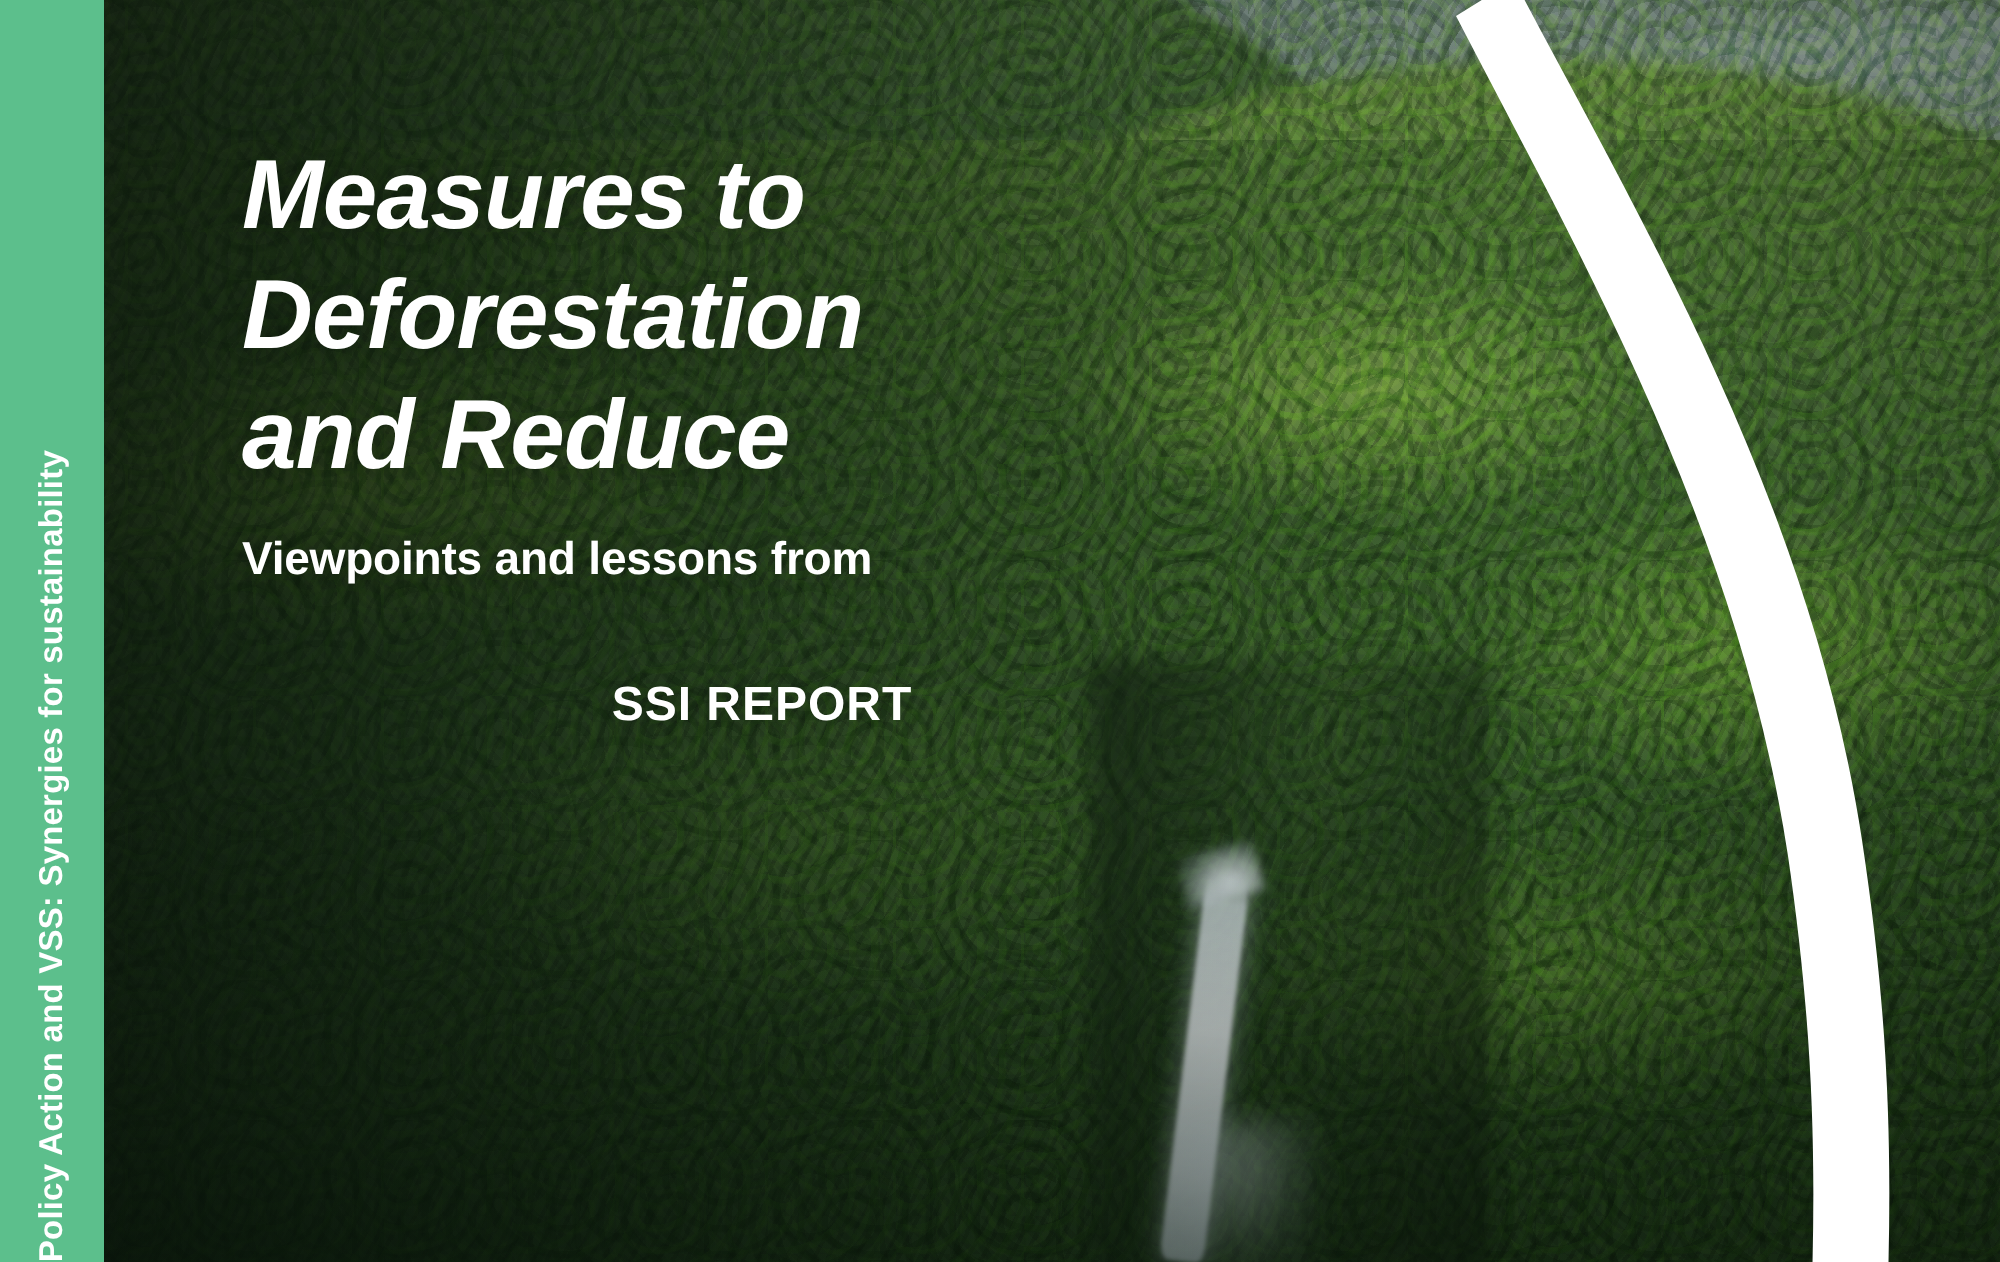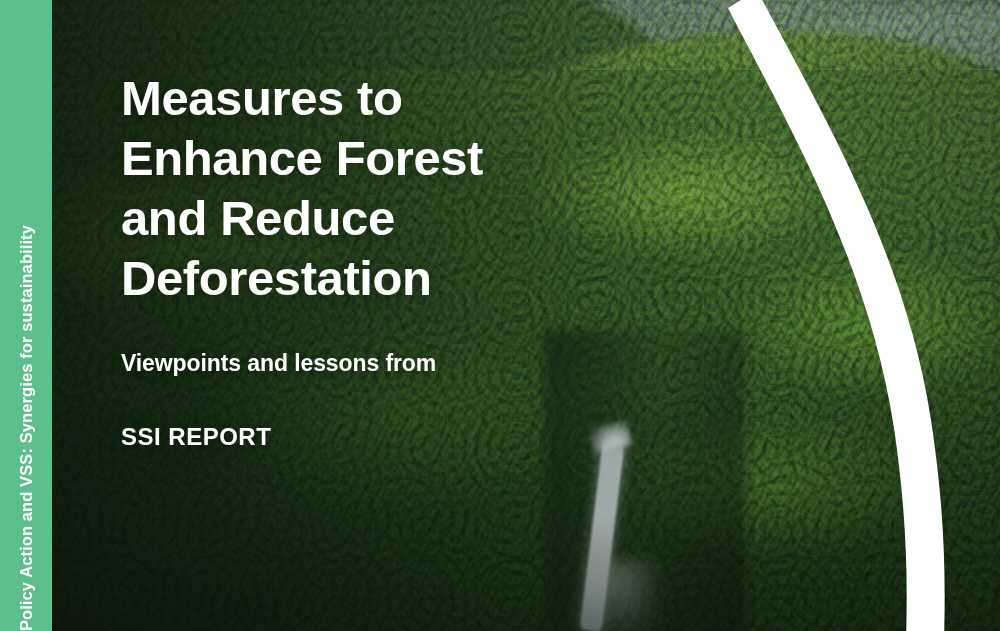--- a/index.html
+++ b/index.html
@@ -214,41 +214,43 @@
     top:68px;
     width:520px;
   }
   .title {
     color:#ffffff;
     font-size:49px;
     line-height:60px;
     font-weight:700;
     letter-spacing:-0.4px;
     text-shadow:0 2px 14px rgba(0,0,0,.30);
+    font-style:italic;
   }
   .title .tline { display:block; }
 
   .subtitle {
-    margin-top:40px;
+    margin-top:16px;
     color:#ffffff;
     font-size:23px;
     line-height:31px;
     font-weight:700;
     letter-spacing:-0.1px;
     text-shadow:0 2px 12px rgba(0,0,0,.32);
   }
   .subtitle .sline { display:block; }
 
   .kicker {
     margin-top:44px;
     color:#ffffff;
     font-size:24px;
     font-weight:700;
     letter-spacing:.5px;
     text-shadow:0 2px 12px rgba(0,0,0,.32);
+    text-align:center;
   }
 </style>
 </head>
 <body>
 
 <div class="cover">
 
   <div class="photo">
     <div class="sky"></div>
     <div class="ridge-far"></div>
@@ -278,23 +280,22 @@
   </svg>
 
   <div class="spine">
     <div class="spine-text">Policy Action and VSS: Synergies for sustainability</div>
   </div>
 
   <div class="copy">
 
     <h1 class="title">
       <span class="tline">Measures to</span>
-      <span class="tline">Enhance Forest</span>
+      <span class="tline">Deforestation</span>
       <span class="tline">and Reduce</span>
-      <span class="tline">Deforestation</span>
     </h1>
 
     <h2 class="subtitle">
       <span class="sline">Viewpoints and lessons from</span>
     </h2>
 
     <div class="kicker">SSI REPORT</div>
   </div>
 
 </div>

